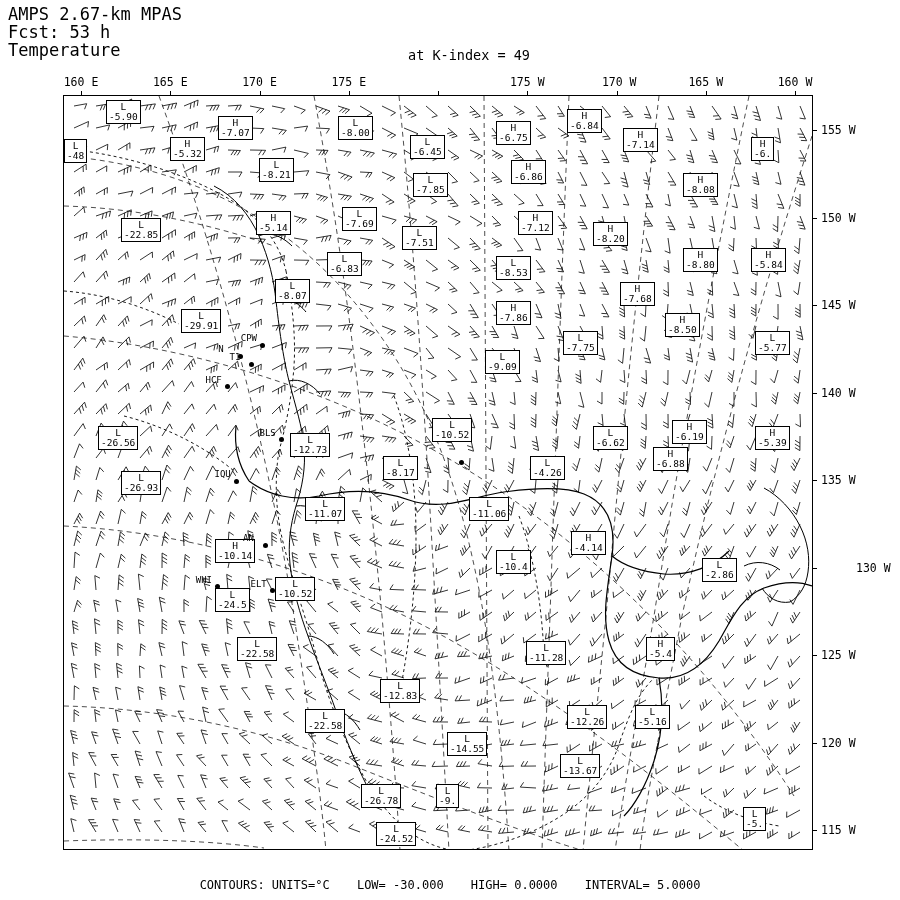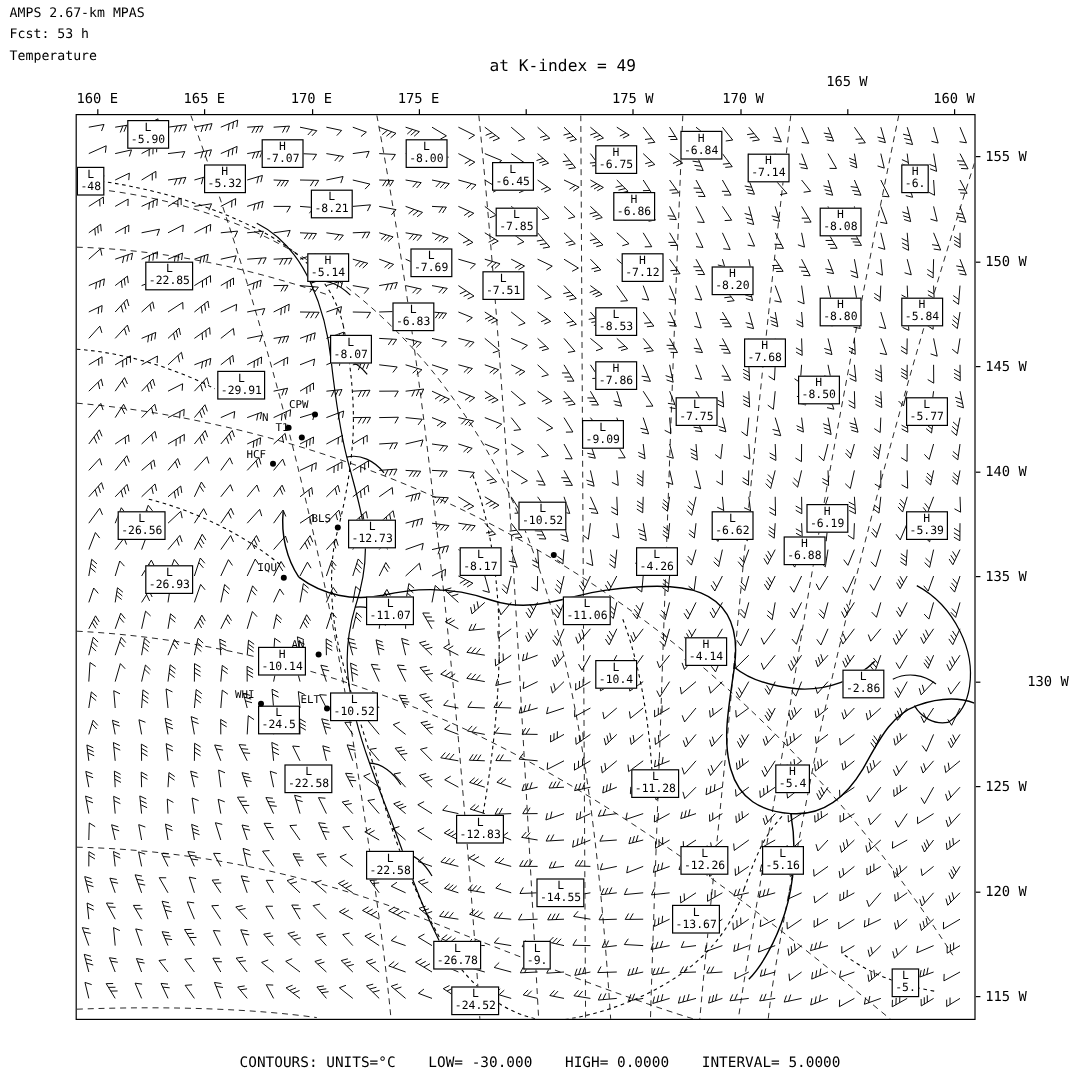--- a/index.html
+++ b/index.html
@@ -2,21 +2,21 @@
 <html><head>
 <meta charset="utf-8">
 <style>
   html,body{margin:0;padding:0;}
   body{
     width:900px;height:900px;background:#ffffff;
     font-family:"DejaVu Sans Mono","Liberation Mono",monospace;
     color:#000;overflow:hidden;position:relative;
   }
   .hdr{position:absolute;left:0;top:0;width:900px;height:72px;}
-  .hdr .l{position:absolute;left:8px;font-size:11px;letter-spacing:0px;}
+  .hdr .l{position:absolute;left:8px;font-size:17px;letter-spacing:0px;}
   .hdr .r{position:absolute;right:8px;font-size:13.5px;text-align:right;}
   .hdr .c{position:absolute;font-size:13.5px;}
   #t1{top:4px}  #t2{top:22px} #t3{top:40px}
   #r1{top:4px}  #r2{top:22px}
   #kidx{left:408px;top:47px;font-size:13.5px;}
 
   .plot{
     position:absolute;left:63px;top:95px;width:750px;height:755px;
     border:1px solid #000;box-sizing:border-box;background:#fff;
     overflow:hidden;
@@ -60,21 +60,21 @@
     <div class="axis-lab" style="left: 239.5px; top: 75px; width: 40px; text-align: center;">170 E</div>
     <div class="tick" style="left: 259.5px; top: 91px; width: 1px; height: 4px;"></div>
     <div class="axis-lab" style="left: 328.75px; top: 75px; width: 40px; text-align: center;">175 E</div>
     <div class="tick" style="left: 348.75px; top: 91px; width: 1px; height: 4px;"></div>
     <div class="axis-lab" style="left: 418px; top: 75px; width: 40px; text-align: center; margin-top: 48px;">180</div>
     <div class="tick" style="left: 438px; top: 91px; width: 1px; height: 4px;"></div>
     <div class="axis-lab" style="left: 507.25px; top: 75px; width: 40px; text-align: center;">175 W</div>
     <div class="tick" style="left: 527.25px; top: 91px; width: 1px; height: 4px;"></div>
     <div class="axis-lab" style="left: 596.5px; top: 75px; width: 40px; text-align: right;">170 W</div>
     <div class="tick" style="left: 616.5px; top: 91px; width: 1px; height: 4px;"></div>
-    <div class="axis-lab" style="left: 685.75px; top: 61px; width: 40px; text-align: center;">165 W</div>
+    <div class="axis-lab" style="left: 685.75px; top: 75px; width: 40px; text-align: center;">165 W</div>
     <div class="tick" style="left: 705.75px; top: 91px; width: 1px; height: 4px;"></div>
     <div class="axis-lab" style="left: 775px; top: 75px; width: 40px; text-align: center;">160 W</div>
     <div class="tick" style="left: 795px; top: 91px; width: 1px; height: 4px;"></div>
   </div>
 <div id="ylabels">
     <div class="axis-lab" style="left: 821px; top: 123px;">155 W</div>
     <div class="tick" style="left: 813px; top: 130px; width: 4px; height: 1px;"></div>
     <div class="axis-lab" style="left: 821px; top: 210.5px;">150 W</div>
     <div class="tick" style="left: 813px; top: 217.5px; width: 4px; height: 1px;"></div>
     <div class="axis-lab" style="left: 821px; top: 298px;">145 W</div>

